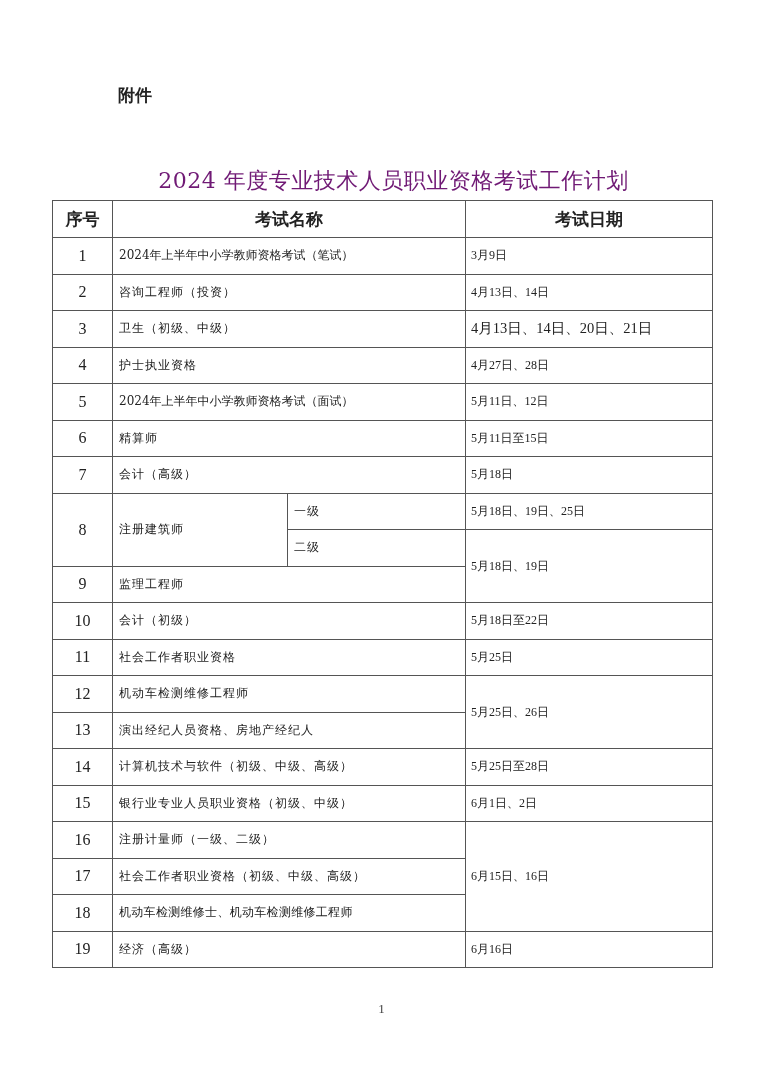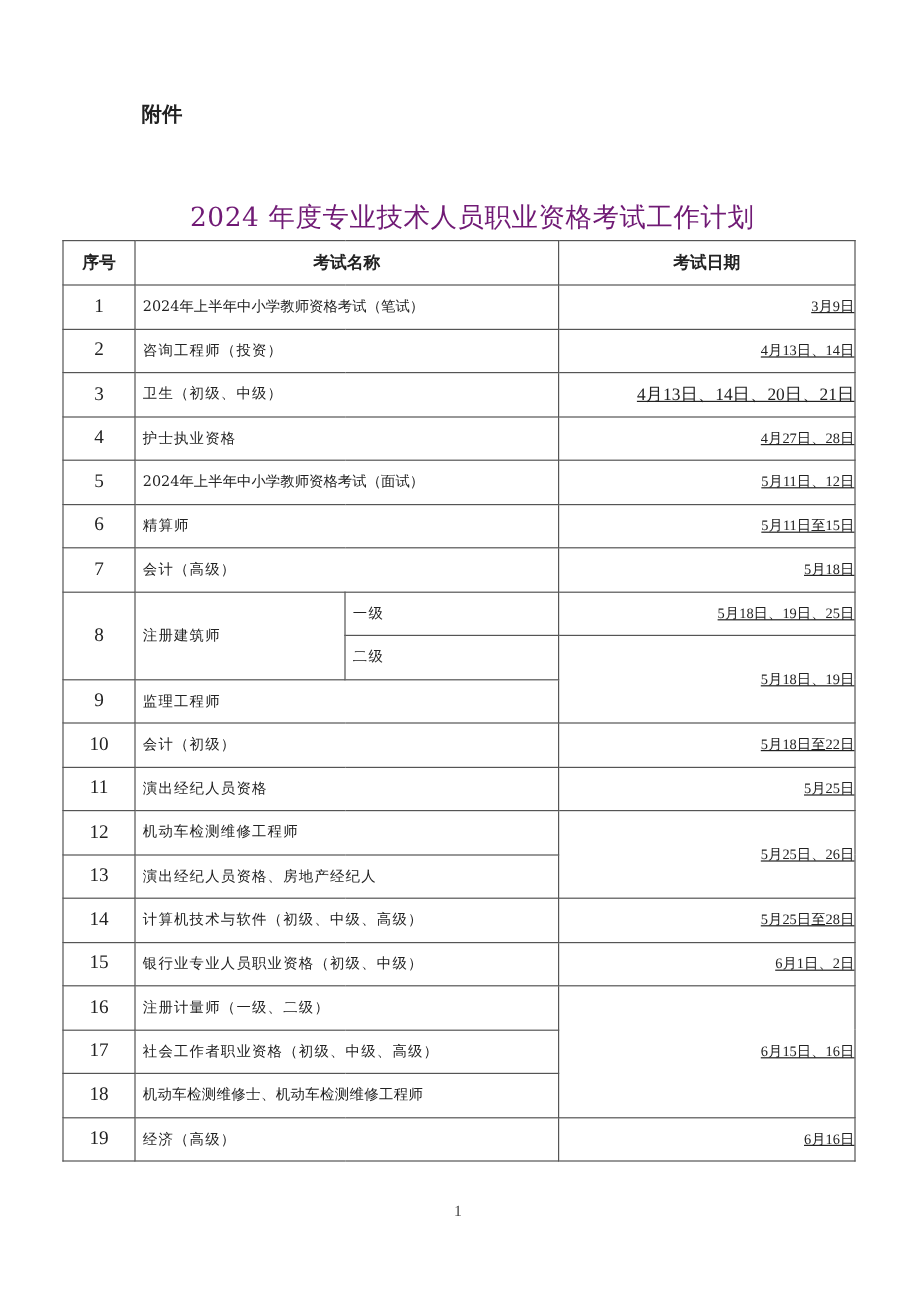--- a/index.html
+++ b/index.html
@@ -4,24 +4,24 @@
 <style>
   html, body { margin:0; padding:0; background:#ffffff; }
   body { width:763px; height:1080px; position:relative; overflow:hidden;
          font-family:"DejaVu Serif","Liberation Serif",serif; color:#222; }
   .attach { position:absolute; left:118px; top:84px; font-family:"DejaVu Sans","Liberation Sans",sans-serif;
             font-size:17px; font-weight:bold; color:#222; }
   .title { position:absolute; left:0; width:763px; top:166px; text-align:center;
            font-family:"DejaVu Serif","Liberation Serif",serif; font-size:22px; color:#701a75; letter-spacing:0.5px;padding-left:12px; }
   table { position:absolute; left:52px; top:200px; width:660px; border-collapse:collapse; table-layout:fixed; }
   td, th { border:1.3px solid #555; font-size:12px; height:35.5px; padding:0; color:#222; font-weight:normal; }
-  th { font-family:"DejaVu Sans","Liberation Sans",sans-serif; font-size:14px; font-weight:bold; height:36px; }
+  th { font-family:"DejaVu Sans","Liberation Sans",sans-serif; font-size:17px; font-weight:bold; height:36px; }
   td.no { text-align:center; font-family:"Liberation Serif","DejaVu Serif",serif; font-size:16px; }
   td.name { padding-left:6px; text-align:left; white-space:nowrap; letter-spacing:1px; }
-  td.date { padding-left:5px; text-align:right; white-space:nowrap; font-family:"Liberation Serif","DejaVu Serif",serif;text-decoration:underline; }
+  td.date { padding-left:5px; text-align:left; white-space:nowrap; font-family:"Liberation Serif","DejaVu Serif",serif; }
   .page-num { position:absolute; left:0; width:763px; text-align:center; top:1001px; font-size:13px;
               font-family:"Liberation Serif",serif; color:#444; }
 </style>
 </head>
 <body>
 
 <div class="attach">附件</div>
 <div class="title">2024 年度专业技术人员职业资格考试工作计划</div>
 
 <table>
@@ -87,21 +87,21 @@
     <td class="no">9</td>
     <td class="name" colspan="2">监理工程师</td>
   </tr>
   <tr>
     <td class="no">10</td>
     <td class="name" colspan="2">会计（初级）</td>
     <td class="date">5月18日至22日</td>
   </tr>
   <tr>
     <td class="no">11</td>
-    <td class="name" colspan="2">演出经纪人员资格</td>
+    <td class="name" colspan="2">社会工作者职业资格</td>
     <td class="date">5月25日</td>
   </tr>
   <tr>
     <td class="no">12</td>
     <td class="name" colspan="2">机动车检测维修工程师</td>
     <td class="date" rowspan="2">5月25日、26日</td>
   </tr>
   <tr>
     <td class="no">13</td>
     <td class="name" colspan="2">演出经纪人员资格、房地产经纪人</td>

